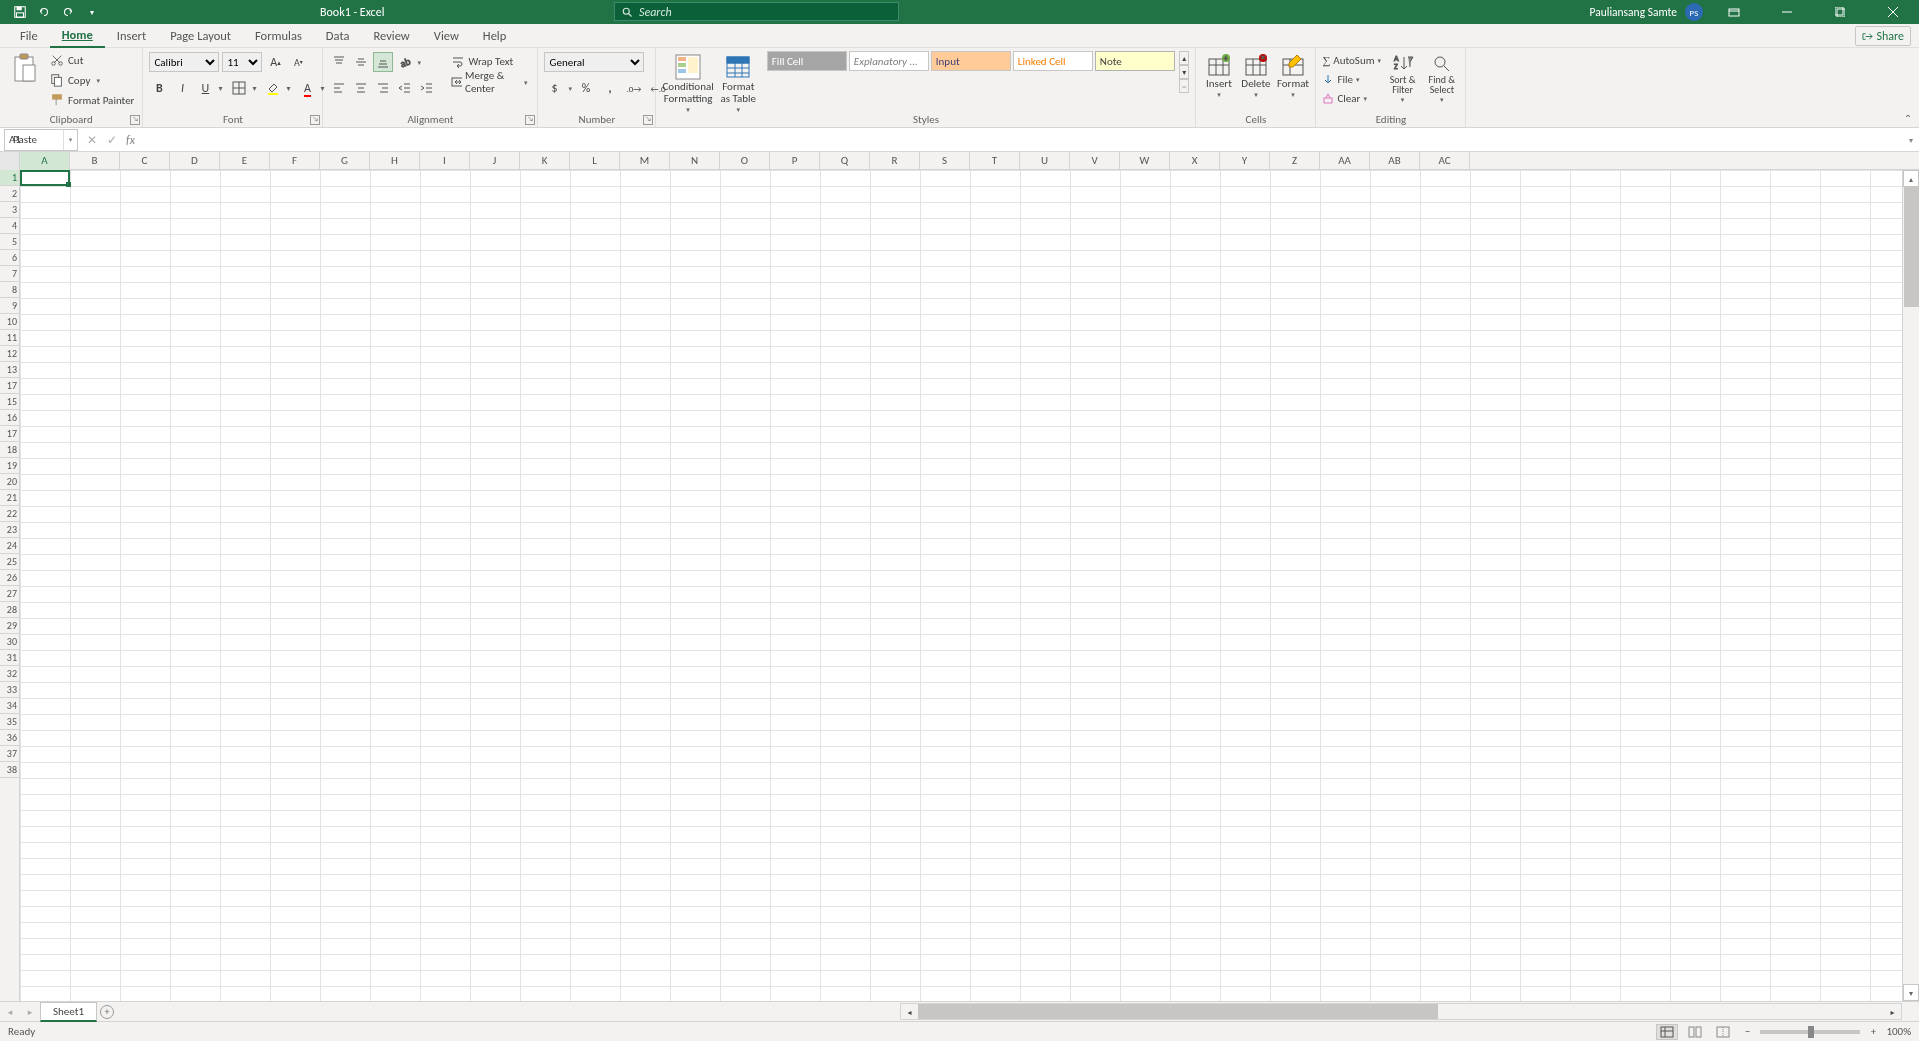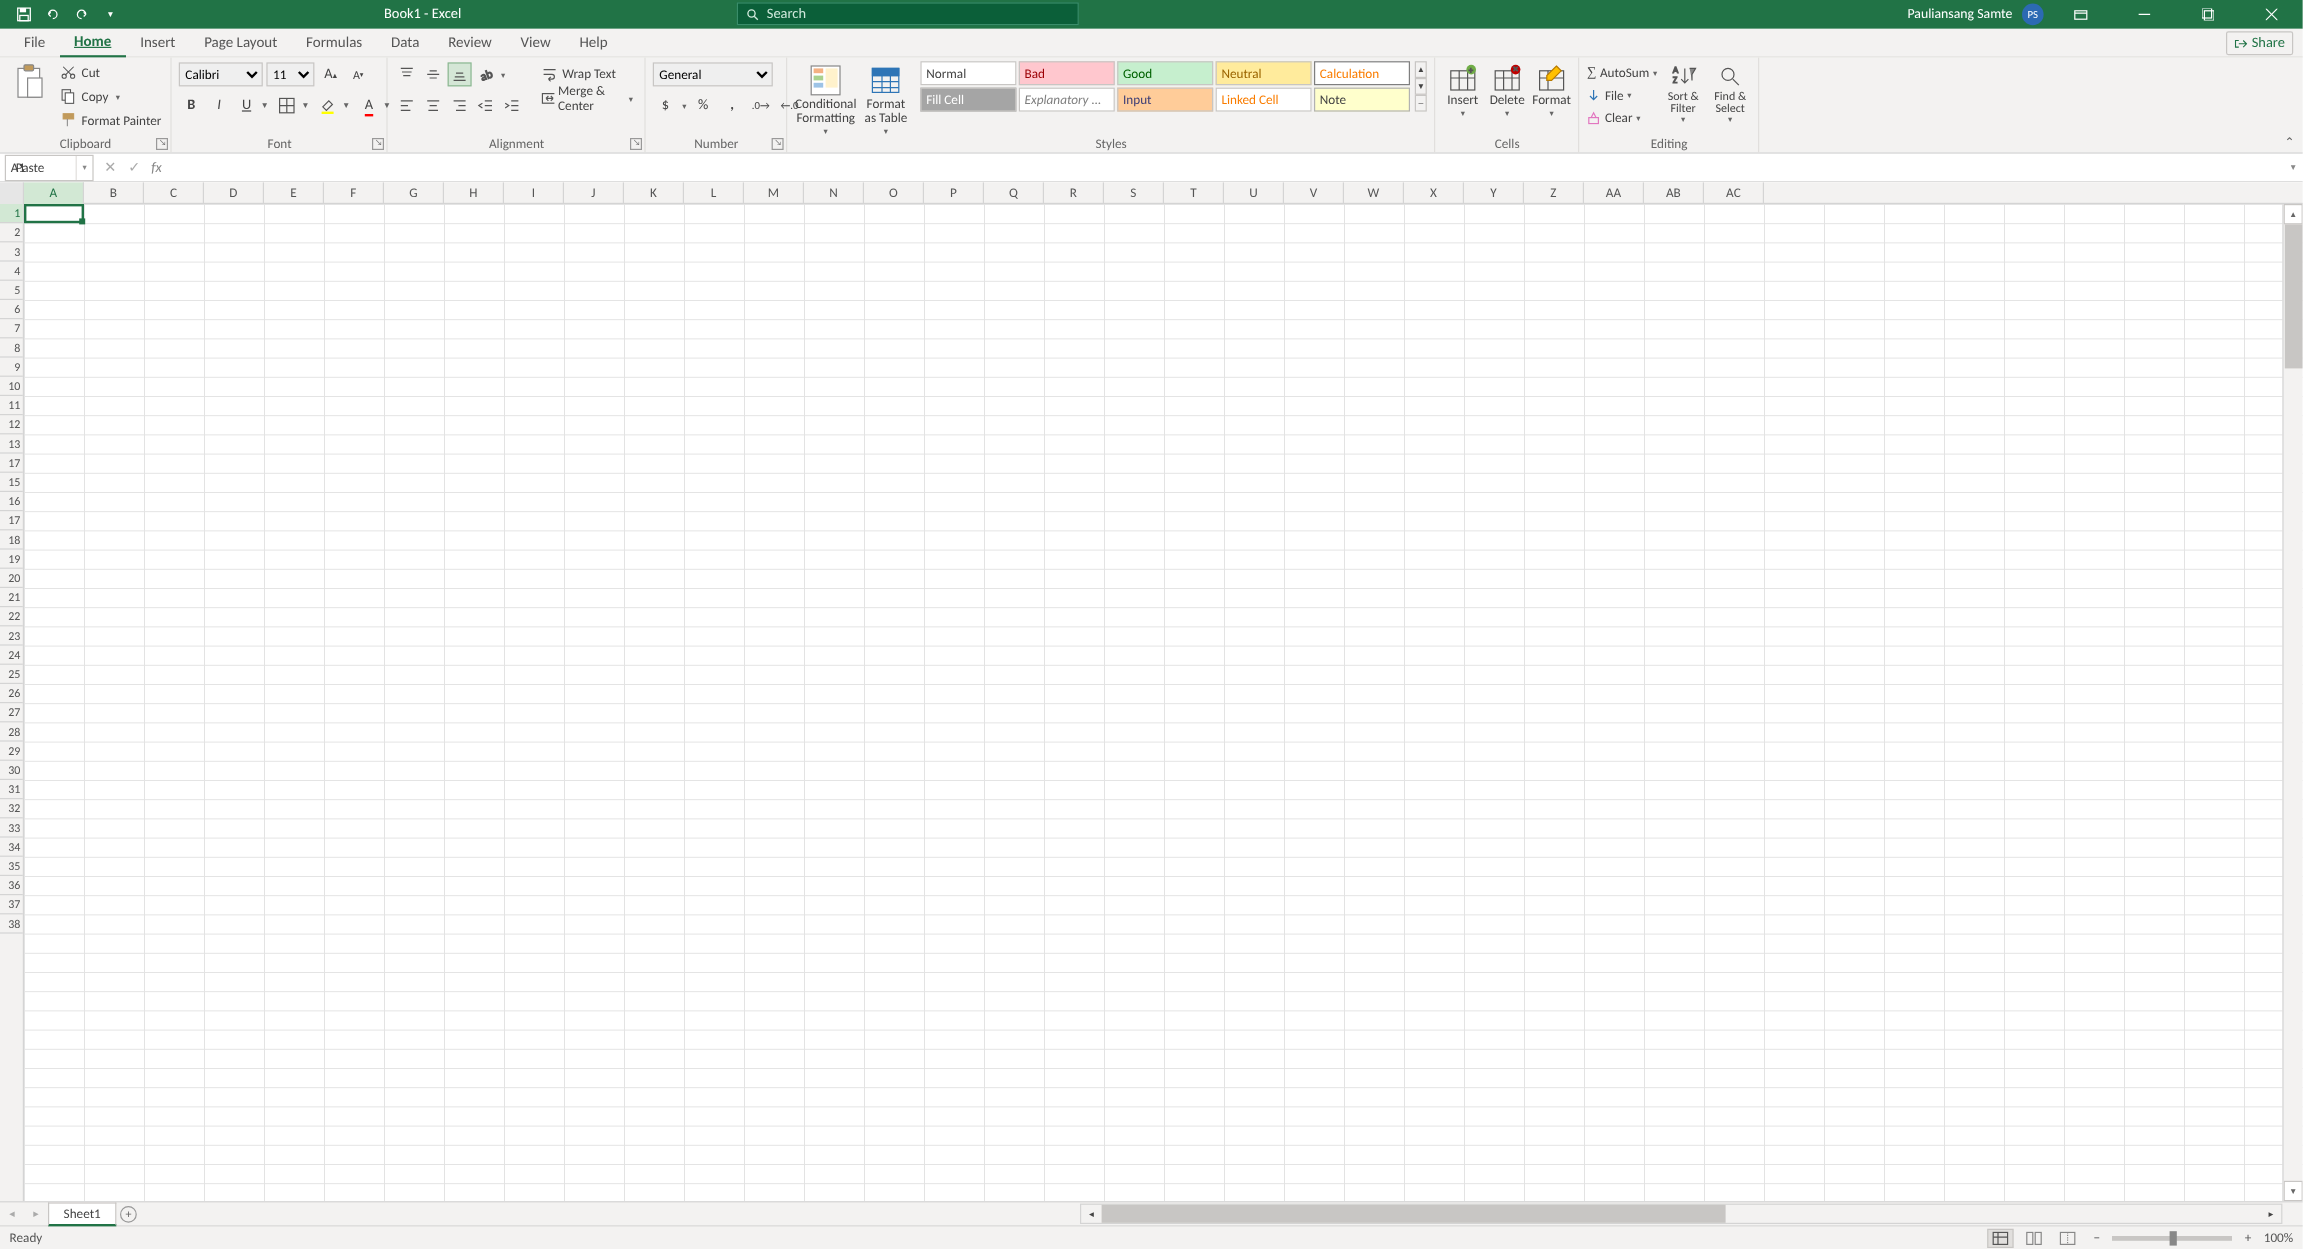--- a/index.html
+++ b/index.html
@@ -3,21 +3,21 @@
 <meta charset="utf-8">
 <style>
 * { margin: 0; padding: 0; box-sizing: border-box; font-family: "Segoe UI", Calibri, Arial, sans-serif; }
 body { width: 1919px; height: 1041px; background: #fff; overflow: hidden; font-size: 12px; color: #444; }
 
 
 .title-bar { height: 24px; background: #217346; display: flex; align-items: center; color: #fff; position: relative; }
 .title-left { display: flex; align-items: center; gap: 4px; padding-left: 10px; }
 .title-left .qa-btn { width: 20px; height: 20px; display: flex; align-items: center; justify-content: center; cursor: pointer; }
 .title-doc { font-size: 12px; white-space: nowrap; position: absolute; left: 320px; }
-.search-box { position: absolute; left: 614px; top: 2px; width: 285px; height: 19px; background: #0b5f39; border: 1px solid #3a8d6a; display: flex; align-items: center; padding: 0 6px; }
+.search-box { position: absolute; left: 614px; top: 2px; width: 285px; height: 19px; background: #0b5f39; border: 1px solid #3a8d6a; display: flex; align-items: center; padding: 0 6px; font-style: italic; }
 .search-box .sicon { width: 12px; height: 12px; color: #d0e9dc; }
 .search-box span { margin-left: 6px; color: #d0e9dc; font-size: 12px; }
 .title-right { margin-left: auto; display: flex; align-items: center; gap: 8px; padding-right: 4px; }
 .avatar { width: 18px; height: 18px; border-radius: 50%; background: #2c6ab3; color: #fff; font-size: 9px; display: flex; align-items: center; justify-content: center; }
 .win-btn { width: 45px; height: 24px; display: flex; align-items: center; justify-content: center; cursor: pointer; }
 
 
 .tabs-row { height: 24px; background: #f3f2f1; display: flex; align-items: center; border-bottom: 1px solid #e1dfdd; padding-left: 8px; position: relative; }
 .tab { padding: 4px 12px; font-size: 12.5px; color: #555; cursor: pointer; }
 .tab.active { color: #217346; border-bottom: 2px solid #217346; font-weight: 600; text-decoration: underline; }
@@ -435,27 +435,20 @@
             <line x1="3" y1="15" x2="25" y2="15"></line>
             <line x1="3" y1="20" x2="25" y2="20"></line>
             <line x1="11" y1="4" x2="11" y2="24"></line>
             <line x1="18" y1="4" x2="18" y2="24"></line>
             <rect x="3" y="4" width="22" height="6" fill="#2e75b6"></rect>
           </svg>
         <span style="line-height:1.1">Format as Table</span>
           <span style="font-size:7px;color:#666">▾</span>
       </div>
       <div class="style-gallery">
-        <div class="style-row">
-          <div class="style-cell style-normal">Normal</div>
-          <div class="style-cell style-bad">Bad</div>
-          <div class="style-cell style-good">Good</div>
-          <div class="style-cell style-neutral">Neutral</div>
-          <div class="style-cell style-calc">Calculation</div>
-        </div>
         <div class="style-row">
           <div class="style-cell style-check">Fill Cell</div>
           <div class="style-cell style-explan">Explanatory ...</div>
           <div class="style-cell style-input">Input</div>
           <div class="style-cell style-linked">Linked Cell</div>
           <div class="style-cell style-note">Note</div>
         </div>
       </div>
       <div class="gallery-scroll">
         <div>▴</div>

